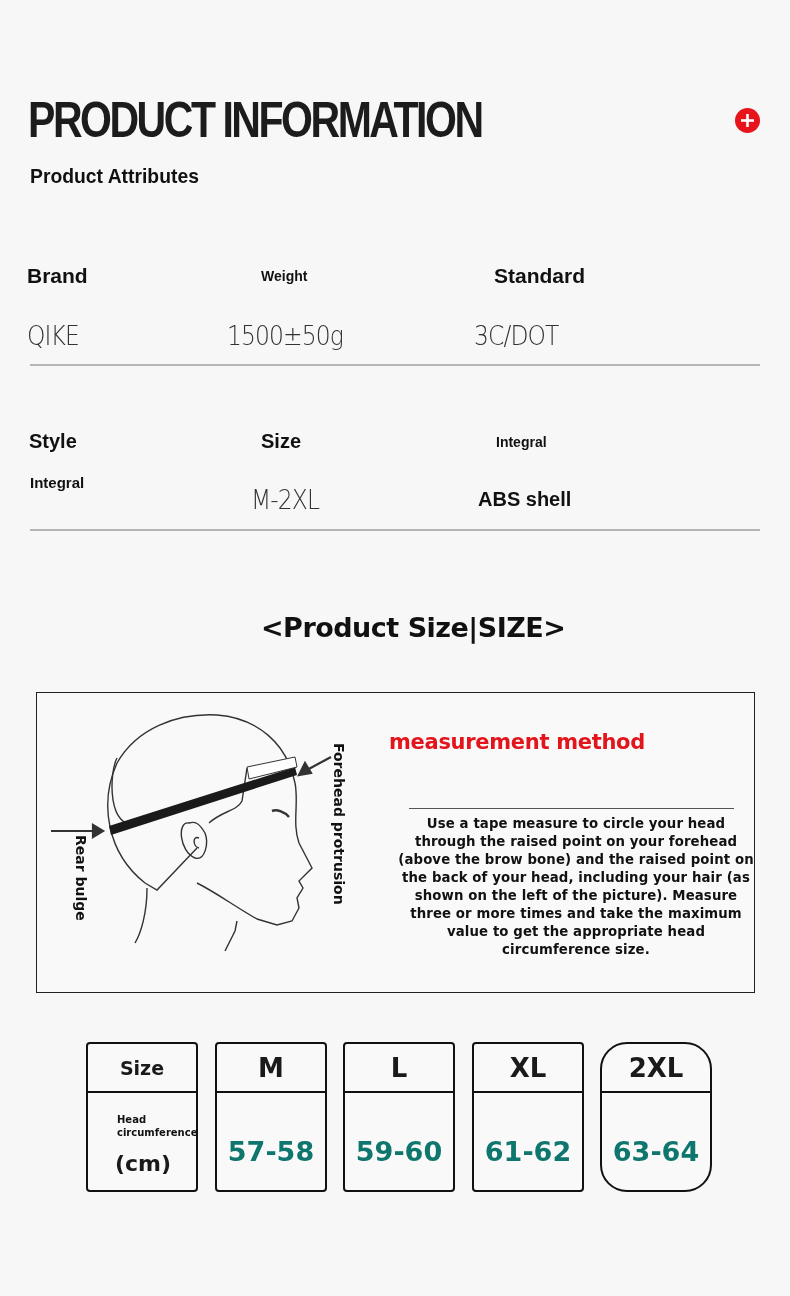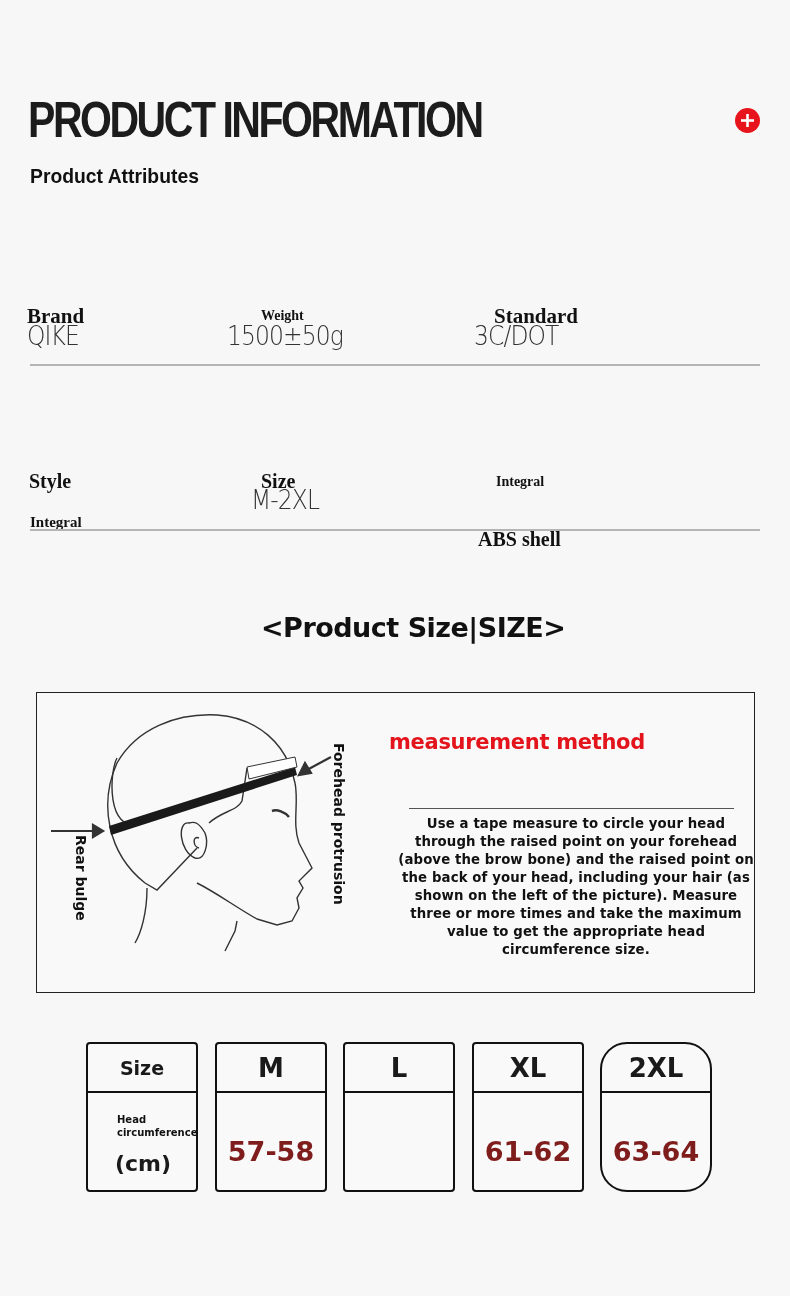--- a/index.html
+++ b/index.html
@@ -16,21 +16,21 @@
   }
   .plus-badge {
     left: 735px; top: 108px; width: 25px; height: 25px; border-radius: 50%;
     background: #e8141b; display: flex; align-items: center; justify-content: center;
   }
   .sub-title {
     left: 30px; top: 164px; font-family: "Liberation Sans", sans-serif;
     font-weight: bold; font-size: 21px; transform: scaleX(0.92); transform-origin: left top;
   }
 
-  .attr-label { font-family: Liberation Serif, serif; font-weight: bold; color: #111; white-space: nowrap; margin-top: 40px; }
+  .attr-label { font-family: Liberation Sans, sans-serif; font-weight: bold; color: #111; white-space: nowrap; }
   .attr-value-light { font-family: "DejaVu Sans", sans-serif; font-weight: 300; color: #333; font-size: 26px; letter-spacing: -1px; transform: scaleX(0.9); transform-origin: left top; white-space: nowrap; }
   .divider { left: 30px; width: 730px; height: 2px; background: #b5b5b5; }
 
   .size-heading {
     left: 236px; top: 612px; font-family: "DejaVu Sans", sans-serif; font-weight: bold;
     font-size: 27px; letter-spacing: -0.5px; white-space: nowrap; margin-left: 25px;
   }
 
   .measure-box {
     left: 36px; top: 692px; width: 719px; height: 301px; border: 1px solid #222; background: #f9f9f9;
@@ -52,21 +52,21 @@
   .size-card {
     position: absolute; top: 1042px; width: 112px; height: 150px; border: 2px solid #111;
     border-radius: 4px; background: #f9f9f9;
   }
   .size-card .hdr {
     height: 49px; border-bottom: 2px solid #111; display: flex; align-items: center; justify-content: center;
     font-family: "DejaVu Sans", sans-serif; font-weight: bold; font-size: 26px; color: #1a1a1a;
   }
   .size-card .val {
     height: 117px; display: flex; align-items: center; justify-content: center;
-    font-family: "DejaVu Sans", sans-serif; font-weight: bold; font-size: 27px; color: #7f1d1d;
+    font-family: "DejaVu Sans", sans-serif; font-weight: bold; font-size: 27px; color: #0f766e;
   }
 </style>
 </head>
 <body>
 
 <div class="abs hero-title">PRODUCT INFORMATION</div>
 <div class="abs plus-badge">
   <svg width="15" height="15" viewBox="0 0 15 15">
       <rect x="6.2" y="1" width="2.6" height="13" fill="#fff"></rect>
       <rect x="1" y="6.2" width="13" height="2.6" fill="#fff"></rect>
@@ -147,20 +147,21 @@
     <div class="abs" style="left:27px;top:58px;font-size:22px;font-weight:bold;font-family:'DejaVu Sans',sans-serif;color:#1a1a1a;">(cm)</div>
   </div>
 </div>
 
 <div class="size-card" style="left:215px;">
   <div class="hdr">M</div>
   <div class="val">57-58</div>
 </div>
 <div class="size-card" style="left:343px;">
   <div class="hdr">L</div>
+  <div class="val">59-60</div>
 </div>
 <div class="size-card" style="left:472px;">
   <div class="hdr">XL</div>
   <div class="val">61-62</div>
 </div>
 <div class="size-card" style="left:600px;border-radius:27px;">
   <div class="hdr">2XL</div>
   <div class="val">63-64</div>
 </div>
 

